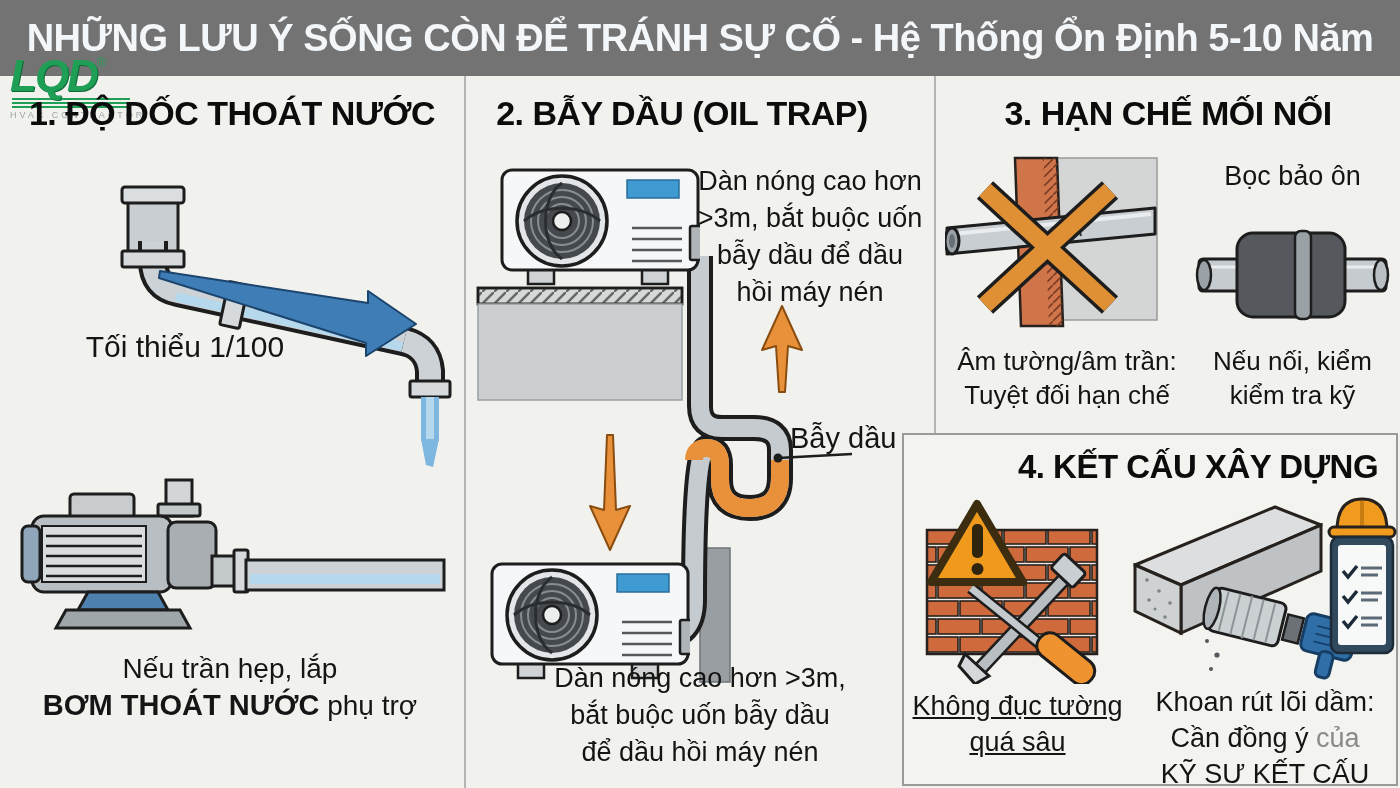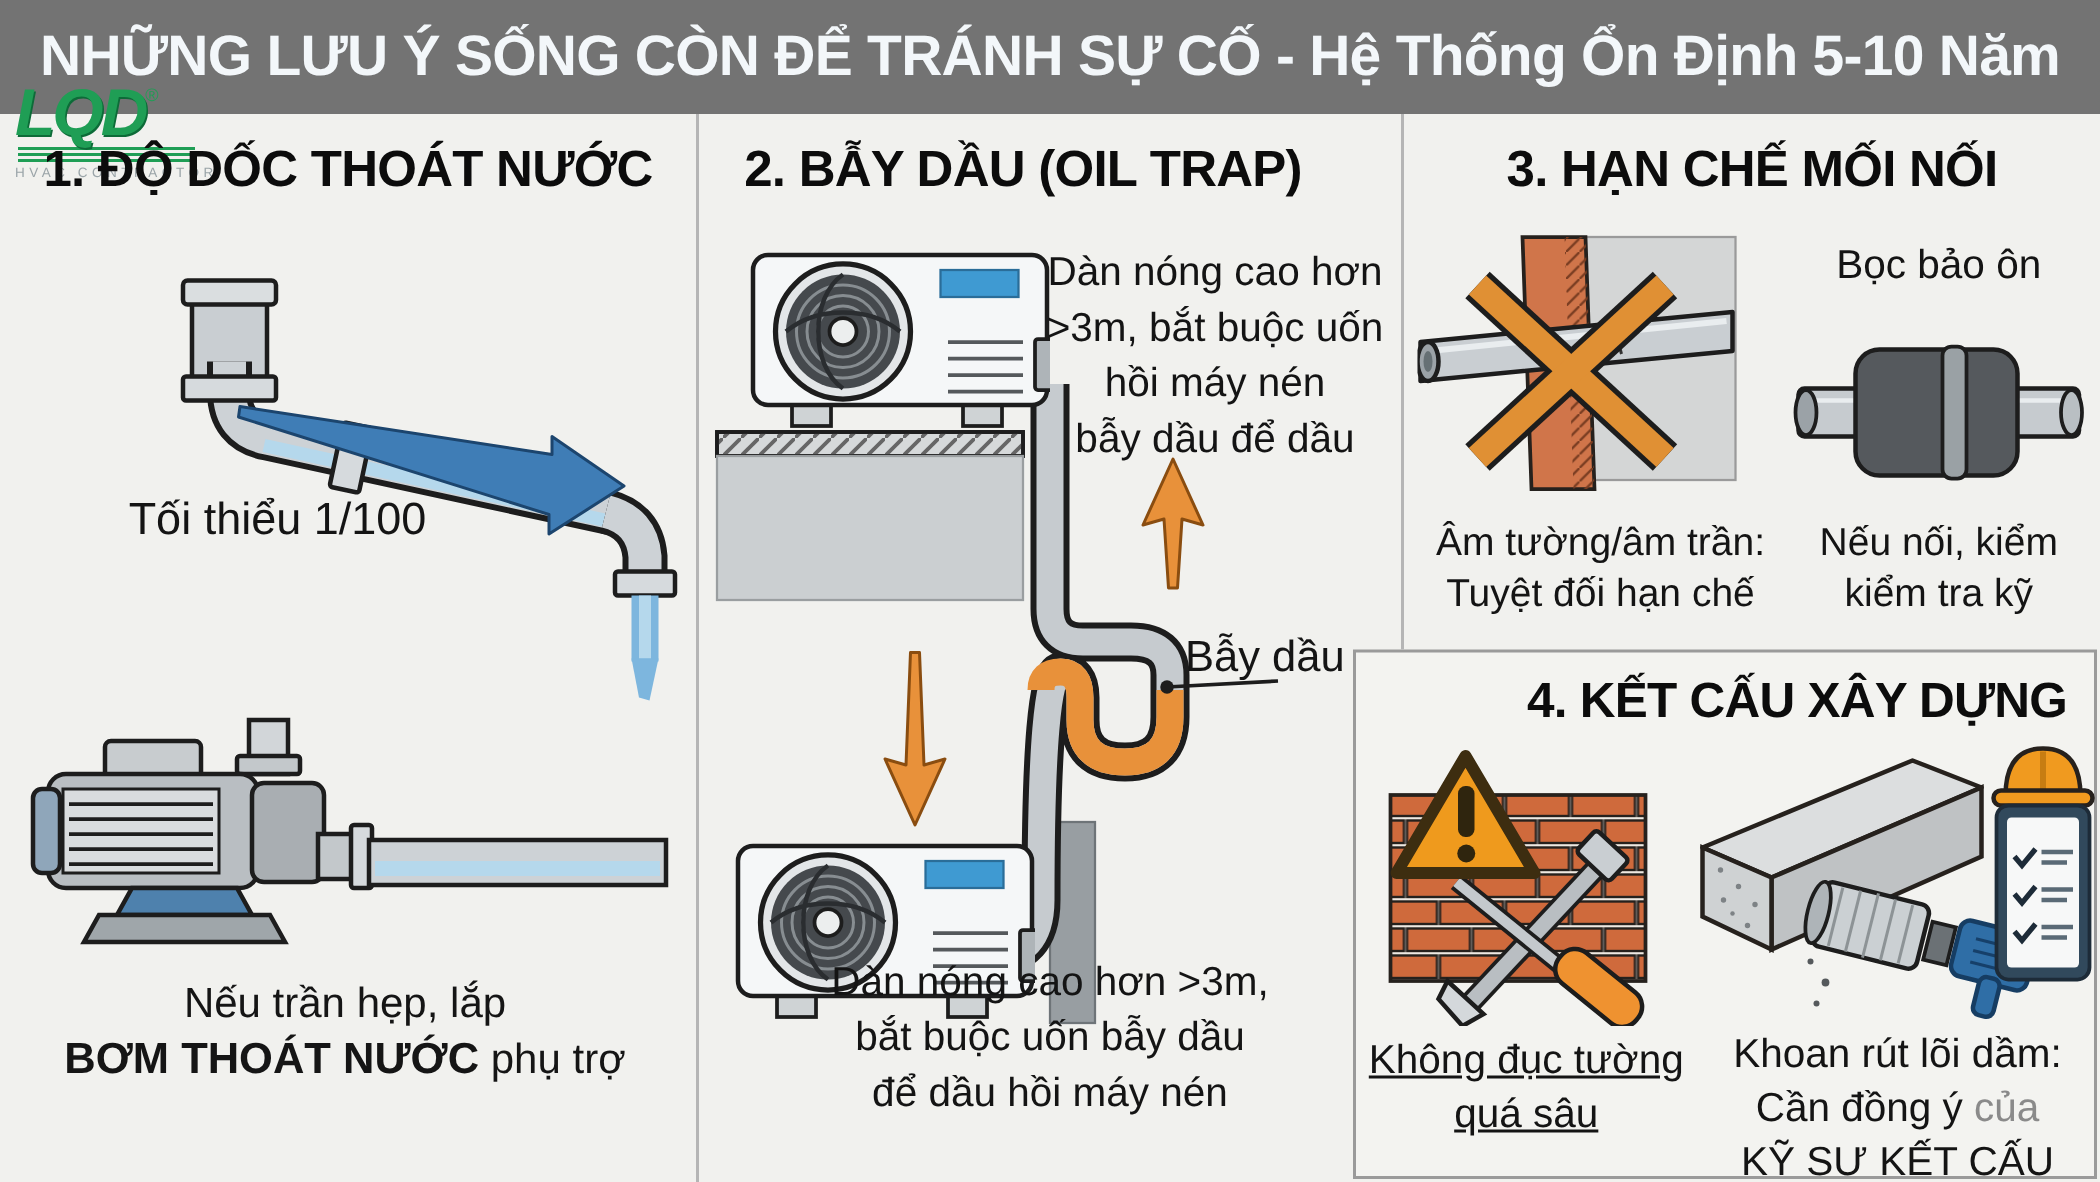--- a/index.html
+++ b/index.html
@@ -152,27 +152,27 @@
     <line x1="308" y1="298" x2="382" y2="294" stroke="#1d1d1d" stroke-width="2.5"></line>
     <circle cx="308" cy="298" r="4.5" fill="#1d1d1d"></circle>
 
     <use href="#acunit" x="30" y="8" width="200" height="120"></use>
     <use href="#acunit" x="20" y="402" width="200" height="120"></use>
   </svg>
 
   <div class="abs tc body-text" style="left:685px;top:163px;width:250px;">
     <div>Dàn nóng cao hơn</div>
     <div>&gt;3m, bắt buộc uốn</div>
+    <div>bẫy dầu để dầu</div>
     <div>hồi máy nén</div>
-    <div>bẫy dầu để dầu</div>
   </div>
 
   <div class="abs" style="left:790px;top:422px;font-size:29px;">Bẫy dầu</div>
 
-  <div class="abs tc body-text" style="left:470px;top:636px;width:460px;">
+  <div class="abs tc body-text" style="left:470px;top:660px;width:460px;">
     <div>Dàn nóng cao hơn &gt;3m,</div>
     <div>bắt buộc uốn bẫy dầu</div>
     <div>để dầu hồi máy nén</div>
   </div>
 
   <div class="abs tc sec-title" style="left:936px;top:94px;width:464px;">3. HẠN CHẾ MỐI NỐI</div>
 
   <svg class="abs" style="left:945px;top:150px;" width="215" height="185" viewBox="0 0 215 185">
     <rect x="110" y="8" width="102" height="162" fill="#d4d6d6" stroke="#9a9a9a" stroke-width="1.5"></rect>
     <polygon points="70,8 112,8 118,176 76,176" fill="#d0754a" stroke="#26211d" stroke-width="2.5"></polygon>

